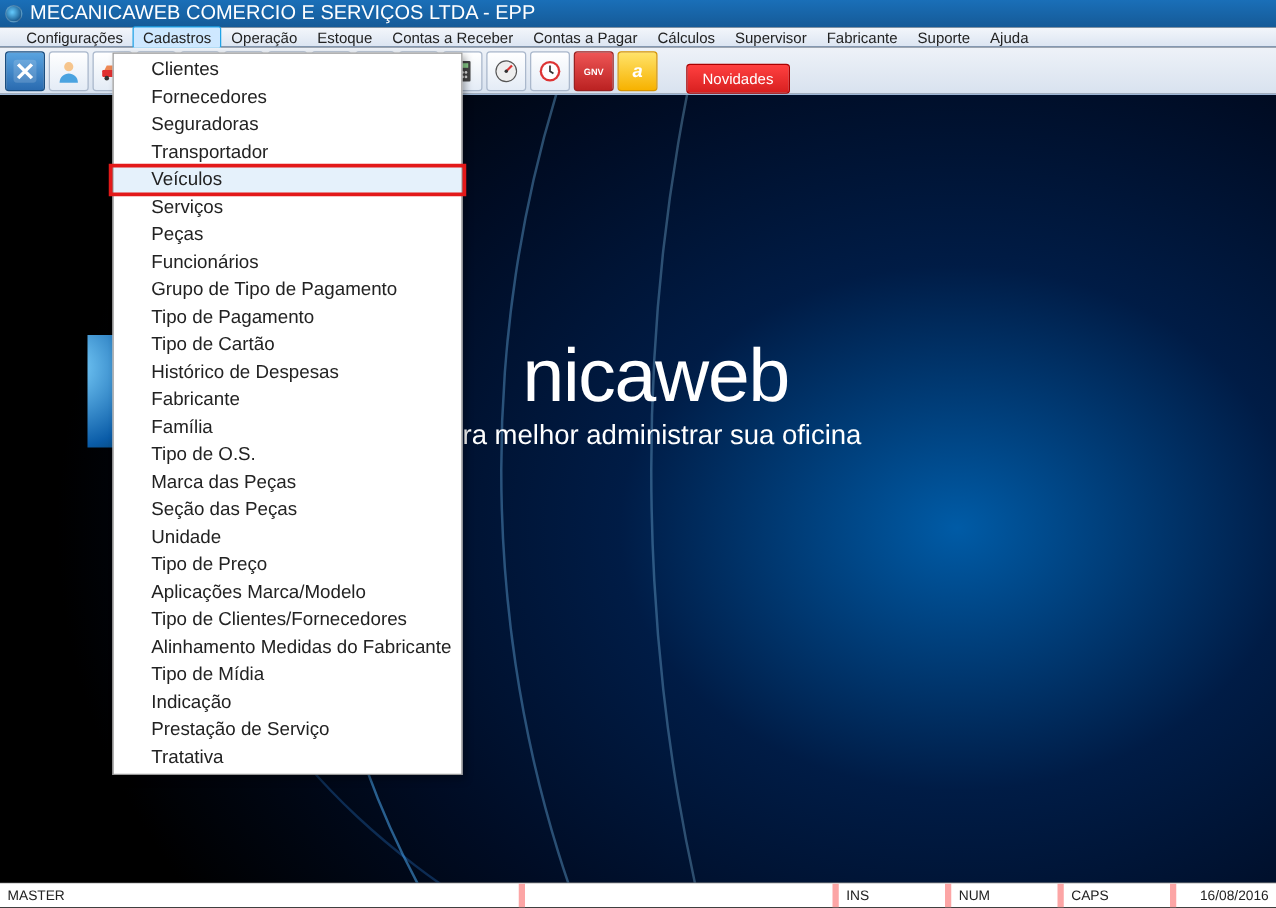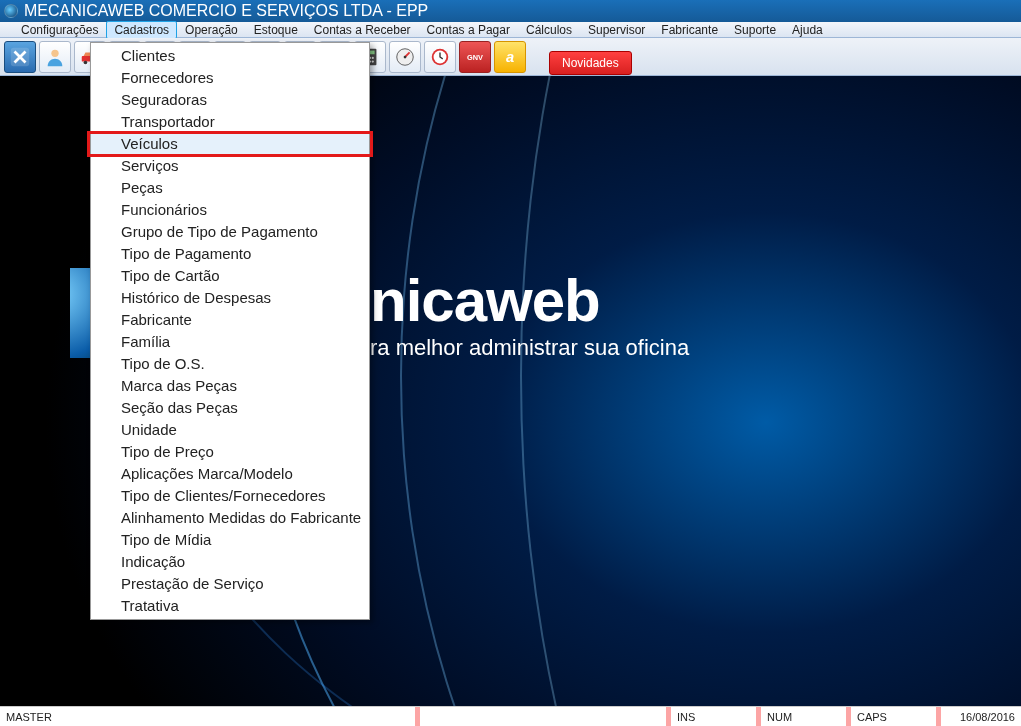--- a/index.html
+++ b/index.html
@@ -108,23 +108,24 @@
   .w4{ width:1600px; height:1000px; top:-200px; left:150px; border-color:rgba(50,150,255,0.25);}
 
   .brand {
     position:absolute;
     left:370px; top:195px;
     color:#fff;
     pointer-events:none;
   }
   .brand-title {
     font-size:60px;
-    font-weight:700;
+    font-weight:400;
     letter-spacing:-1px;
     line-height:1;
+    margin-left:48px;
   }
   .brand-sub {
     font-size:22px;
     font-weight:300;
     margin-top:4px;
   }
   .brand-globe {
     position:absolute;
     left:70px; top:192px;
     width:70px; height:90px;

